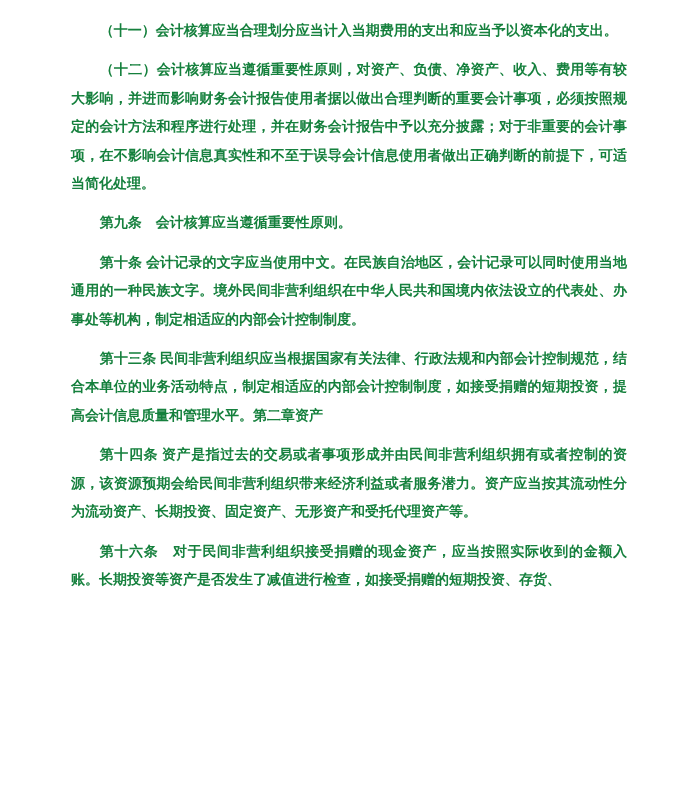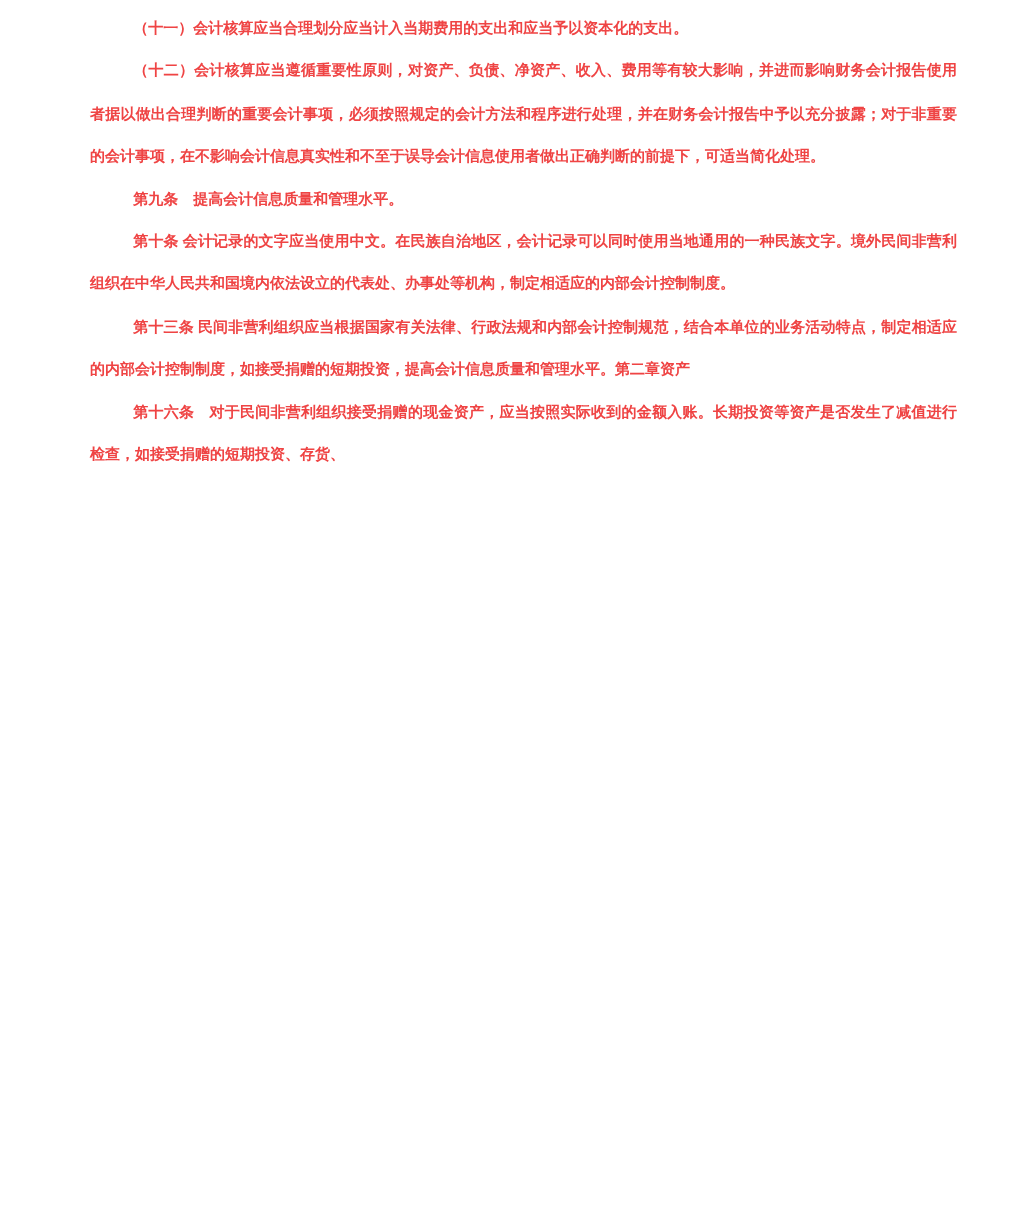--- a/index.html
+++ b/index.html
@@ -14,36 +14,37 @@
     font-family: "Liberation Serif", "DejaVu Serif", serif;
   }
   .page {
     box-sizing: border-box;
     width: 689px;
     height: 810px;
     padding: 6px 51px 0 60px;
     background: #ffffff;
   }
   .para {
-    margin: 0;
+    margin: 11px;
     padding: 0;
-    font-size: 10px;
+    font-size: 14px;
     line-height: 28.4px;
     font-weight: 700;
-    color: #ef4444;
+    color: #15803d;
     text-align: justify;
     text-justify: inter-ideograph;
     text-indent: 28.8px;
     line-break: loose;
     word-break: normal;
   }
 </style>
 </head>
 <body>
 
 <div class="page">
   <p class="para">（十一）会计核算应当合理划分应当计入当期费用的支出和应当予以资本化的支出。</p>
   <p class="para">（十二）会计核算应当遵循重要性原则，对资产、负债、净资产、收入、费用等有较大影响，并进而影响财务会计报告使用者据以做出合理判断的重要会计事项，必须按照规定的会计方法和程序进行处理，并在财务会计报告中予以充分披露；对于非重要的会计事项，在不影响会计信息真实性和不至于误导会计信息使用者做出正确判断的前提下，可适当简化处理。</p>
-  <p class="para">第九条　提高会计信息质量和管理水平。</p>
+  <p class="para">第九条　会计核算应当遵循重要性原则。</p>
   <p class="para">第十条 会计记录的文字应当使用中文。在民族自治地区，会计记录可以同时使用当地通用的一种民族文字。境外民间非营利组织在中华人民共和国境内依法设立的代表处、办事处等机构，制定相适应的内部会计控制制度。</p>
   <p class="para">第十三条 民间非营利组织应当根据国家有关法律、行政法规和内部会计控制规范，结合本单位的业务活动特点，制定相适应的内部会计控制制度，如接受捐赠的短期投资，提高会计信息质量和管理水平。第二章资产</p>
+  <p class="para">第十四条 资产是指过去的交易或者事项形成并由民间非营利组织拥有或者控制的资源，该资源预期会给民间非营利组织带来经济利益或者服务潜力。资产应当按其流动性分为流动资产、长期投资、固定资产、无形资产和受托代理资产等。</p>
   <p class="para">第十六条　对于民间非营利组织接受捐赠的现金资产，应当按照实际收到的金额入账。长期投资等资产是否发生了减值进行检查，如接受捐赠的短期投资、存货、</p>
 </div>
 
 </body></html>

